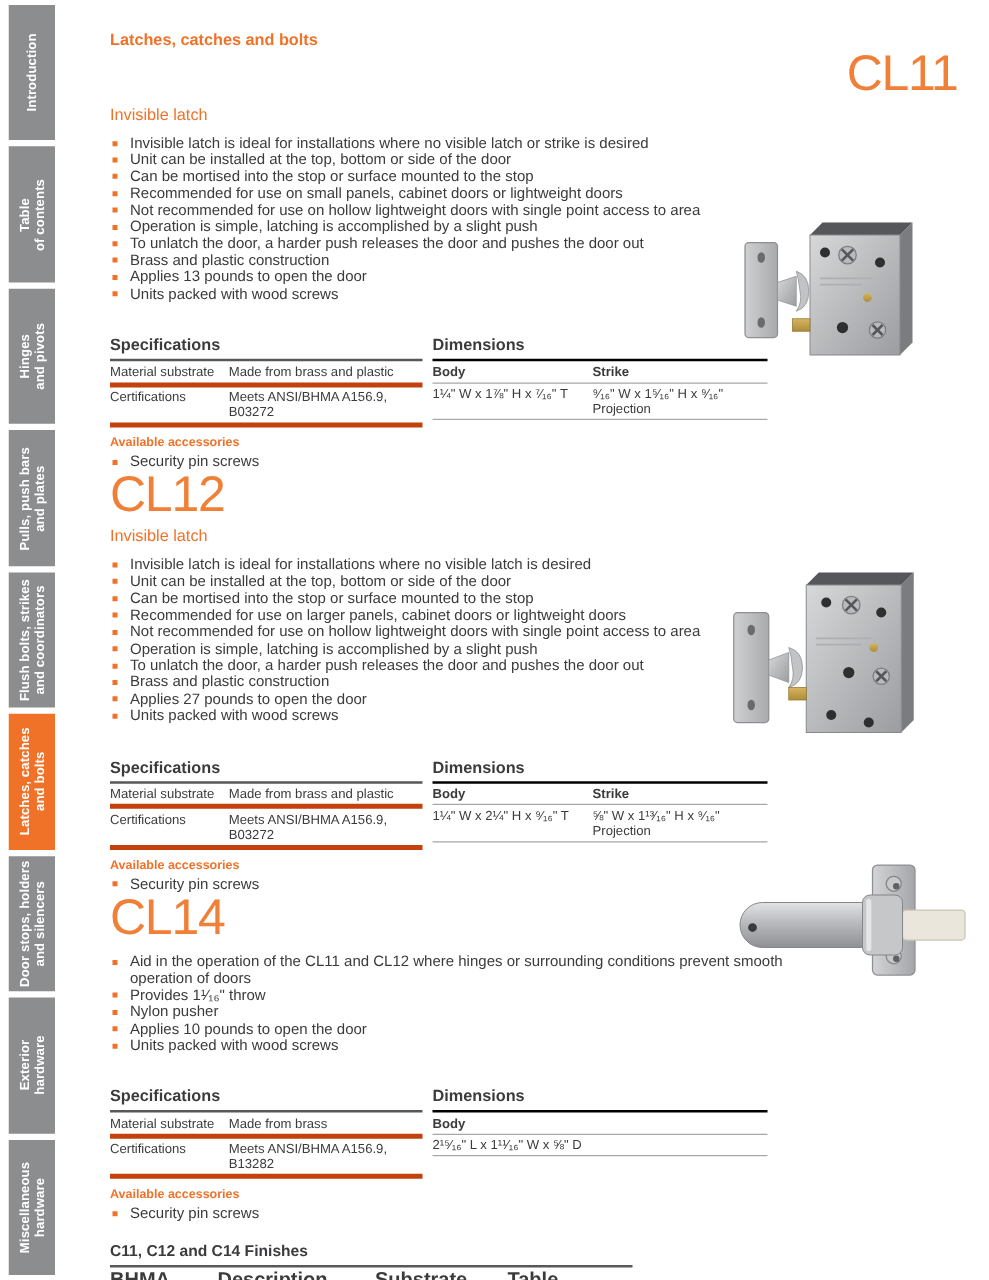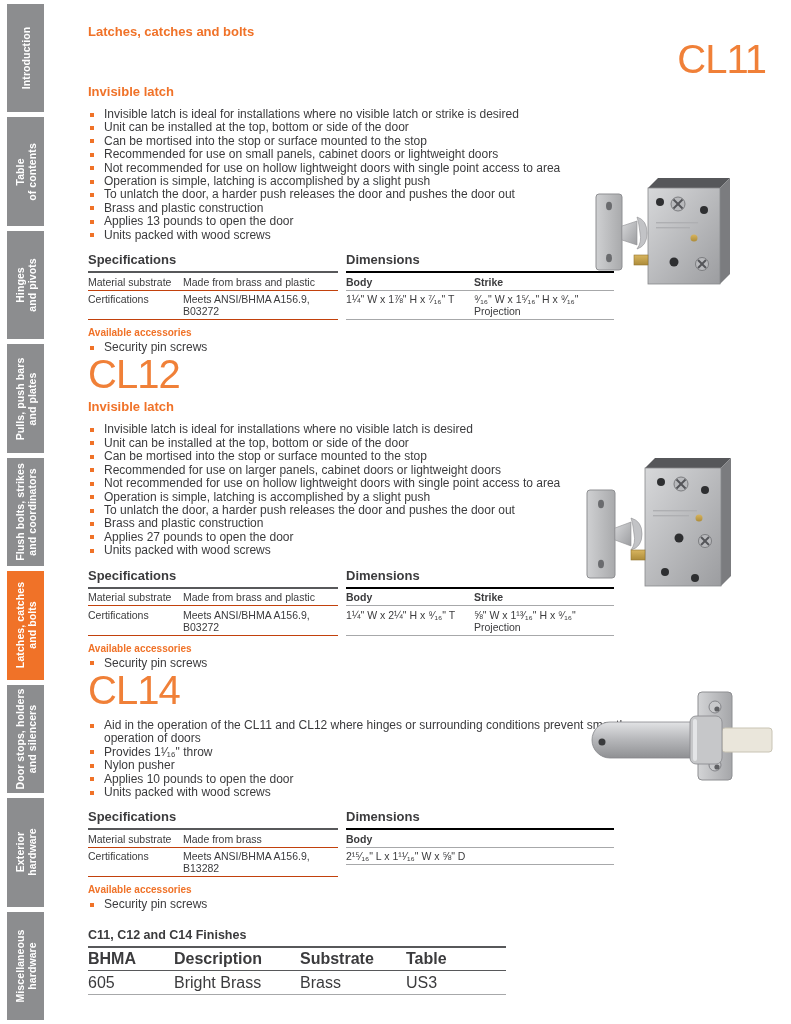--- a/index.html
+++ b/index.html
@@ -36,39 +36,39 @@
   .crumb-title { color:#f07228; font-weight:bold; font-size:13px; }
   .crumb-sub   { color:#6d6e71; font-weight:bold; font-size:12.5px; margin-top:2px; }
 
   h1.product-title {
     margin:0; color:#f08038; font-weight:400; font-size:40px; line-height:1;
     letter-spacing:-1px;
   }
   .mt-cl11 { margin-top:36px;text-align:right; }
   .mt-cl12 { margin-top:18px; }
   .mt-cl14 { margin-top:18px; }
-  .section-sub { color:#f07228; font-weight:bold; font-size:13px; margin-top:5px; }
+  .section-sub { color:#f07228; font-weight:normal; font-size:13px; margin-top:5px; }
 
   ul.bullets { list-style:none; margin:9px 0 0 0; padding:0; width:545px; }
   ul.bullets li {
     position:relative; padding-left:16px; font-size:12px; line-height:13.4px;
   }
   ul.bullets li::before {
     content:""; position:absolute; left:2px; top:4.6px;
     width:4px; height:4px; background:#f07228;
   }
 
-  .tables-row { display:flex; gap:8px; margin-top:10px; }
+  .tables-row { display:flex; gap:8px; margin-top:26px; }
   .tbl-heading { font-size:13px; font-weight:bold; color:#3b3b3d; padding-bottom:4px; }
 
   .spec-table { width:250px; }
   .spec-body  { border-top:2px solid #57585a; }
   .spec-row {
     display:grid; grid-template-columns:95px 1fr;
-    font-size:10.5px; padding:2.5px 0 2px 0; border-bottom:1px solid #c2410c;
+    font-size:10.5px; padding:2.5px 0 2px 0; border-bottom:4px solid #c2410c;
   }
 
   .dim-table { width:268px; }
   .dim-body  { border-top:2px solid #000000; }
   .dim-head, .dim-vals {
     display:grid; font-size:10.5px; padding:2.5px 0 2px 0; border-bottom:1px solid #a7a8aa;
   }
   .dim-cols-2 { grid-template-columns:128px 1fr; }
   .dim-cols-1 { grid-template-columns:1fr; }
   .dim-head { font-weight:bold; }

